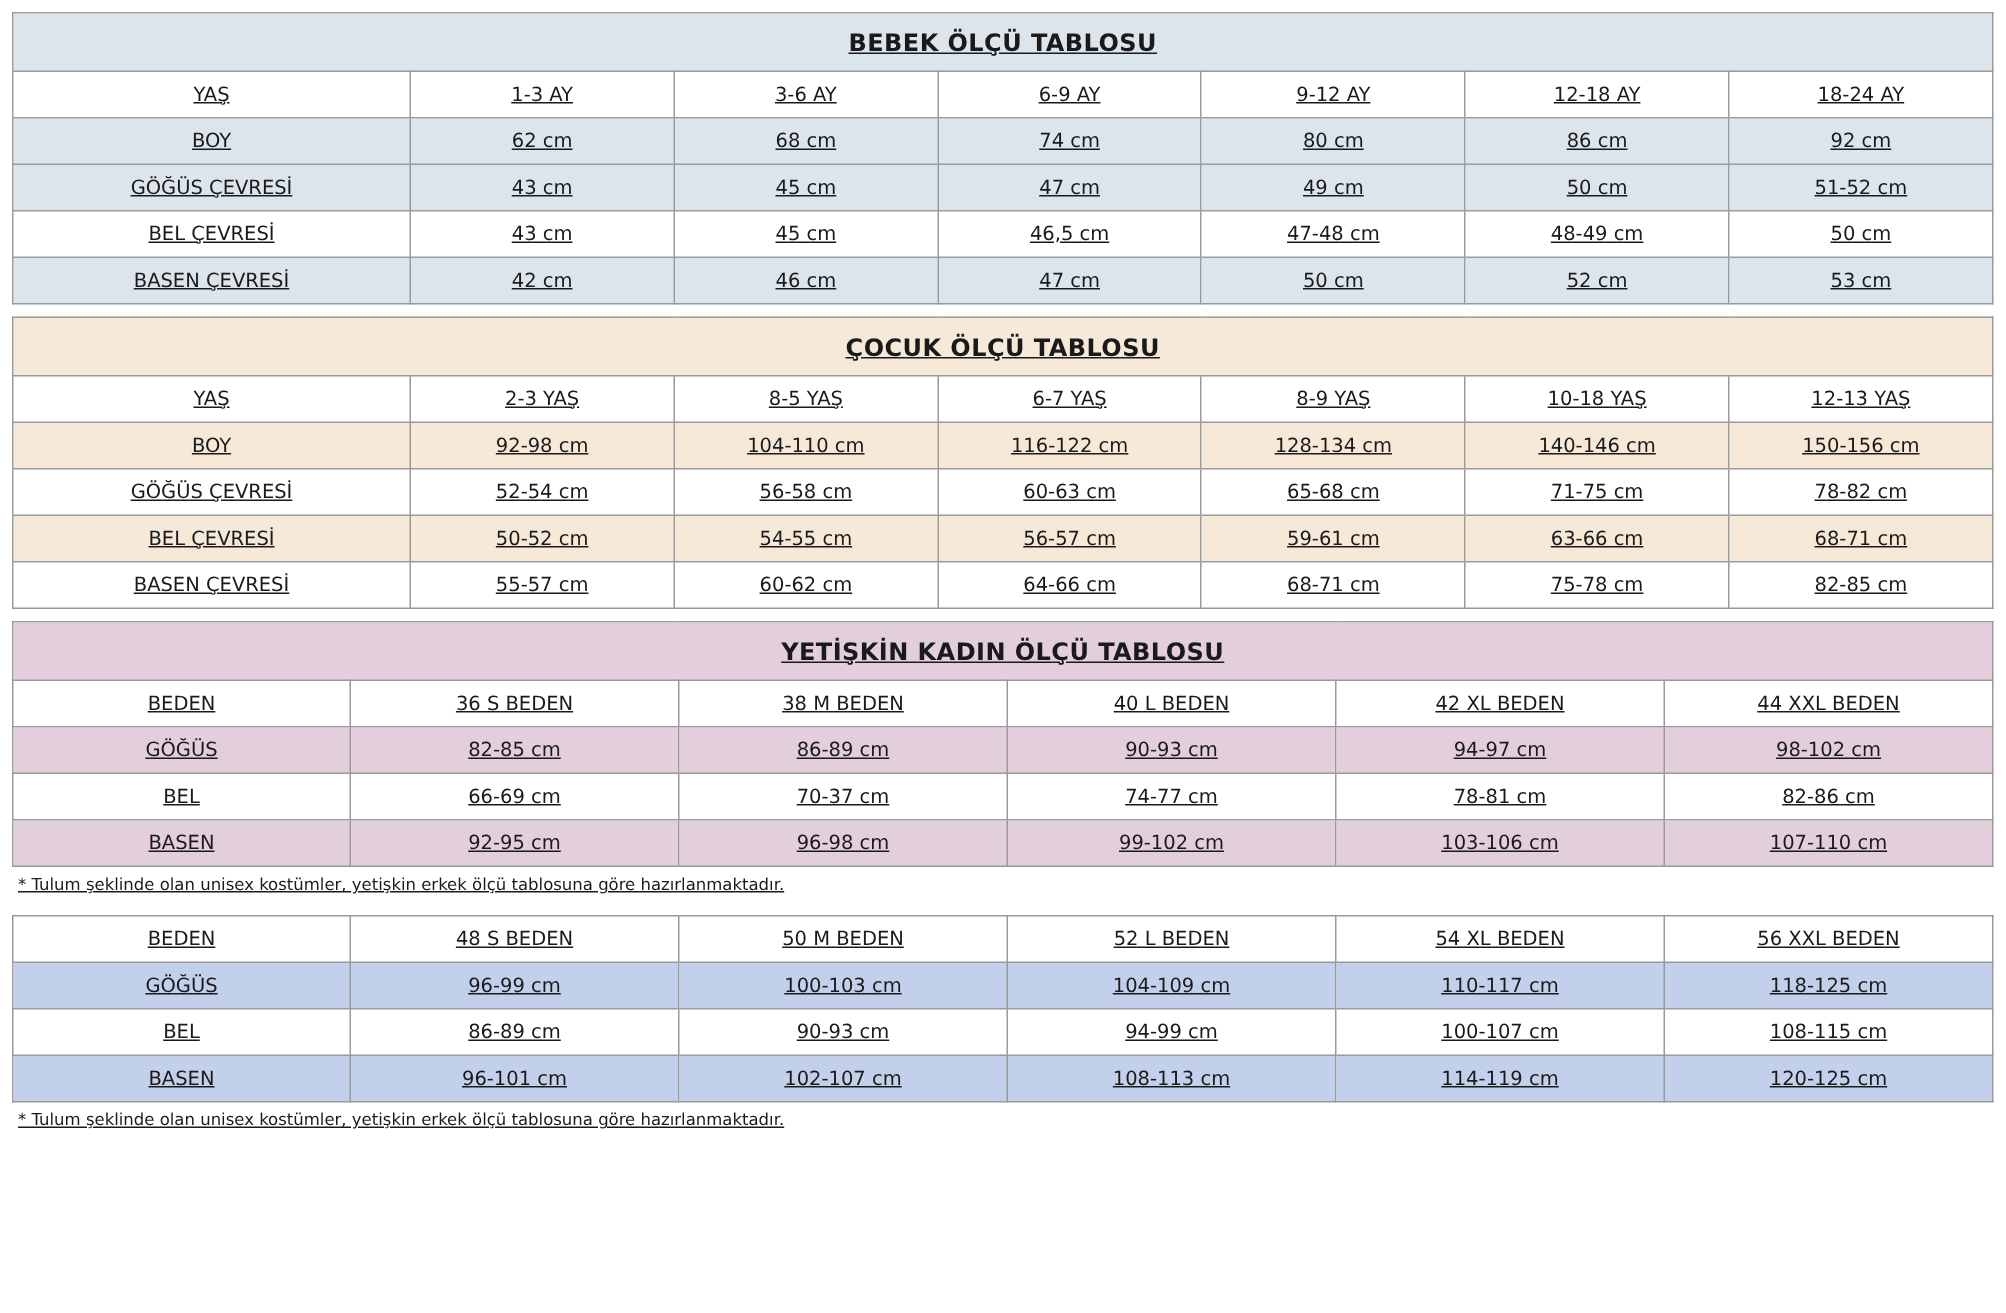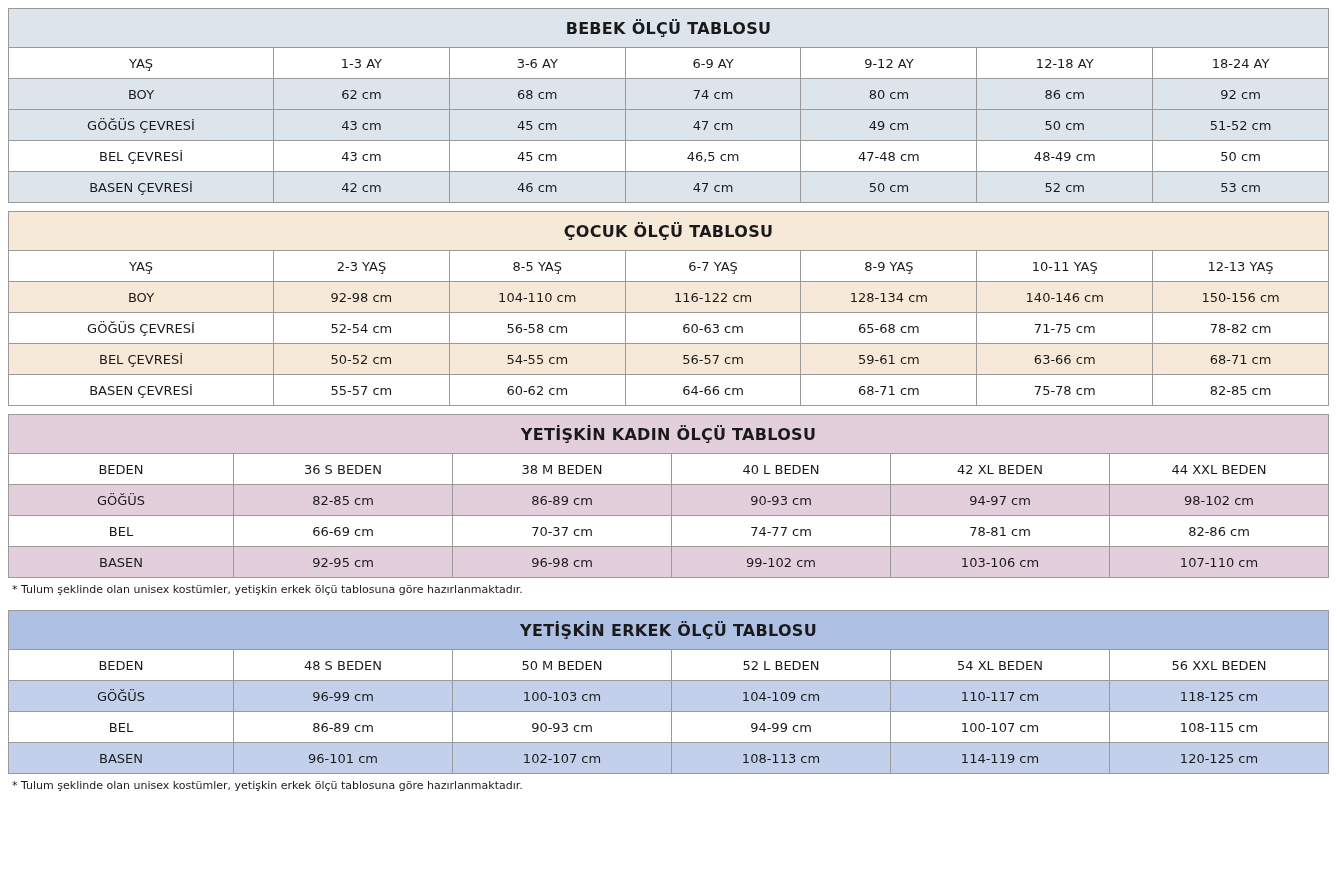--- a/index.html
+++ b/index.html
@@ -11,20 +11,21 @@
     width: 1337px;
     height: 875px;
     font-family: "DejaVu Sans", sans-serif;
     color: #1a1a1a;
     overflow: hidden;
   }
   .page {
     width: 1183px;
     box-sizing: border-box;
     padding: 8px 8px 0 8px;
+    text-decoration: underline;
   }
   table {
     border-collapse: collapse;
     width: 1321px;
     table-layout: fixed;
   }
   table.baby { margin-bottom: 8px; }
   table.child { margin-bottom: 8px; }
   table.women { margin-bottom: 0px; }
   table.men { margin-bottom: 0px; }
@@ -157,21 +158,21 @@
     <tbody>
       <tr>
         <td class="title-cell" colspan="7">ÇOCUK ÖLÇÜ TABLOSU</td>
       </tr>
       <tr class="row-plain">
         <td>YAŞ</td>
         <td>2-3 YAŞ</td>
         <td>8-5 YAŞ</td>
         <td>6-7 YAŞ</td>
         <td>8-9 YAŞ</td>
-        <td>10-11 YAŞ</td>
+        <td>10-18 YAŞ</td>
         <td>12-13 YAŞ</td>
       </tr>
       <tr class="row-alt">
         <td>BOY</td>
         <td>92-98 cm</td>
         <td>104-110 cm</td>
         <td>116-122 cm</td>
         <td>128-134 cm</td>
         <td>140-146 cm</td>
         <td>150-156 cm</td>
@@ -258,23 +259,20 @@
   <table class="men">
     <colgroup>
       <col class="c0">
         <col>
         <col>
         <col>
         <col>
         <col>
     </colgroup>
     <tbody>
-      <tr>
-        <td class="title-cell" colspan="6">YETİŞKİN ERKEK ÖLÇÜ TABLOSU</td>
-      </tr>
       <tr class="row-plain">
         <td>BEDEN</td>
         <td>48 S BEDEN</td>
         <td>50 M BEDEN</td>
         <td>52 L BEDEN</td>
         <td>54 XL BEDEN</td>
         <td>56 XXL BEDEN</td>
       </tr>
       <tr class="row-alt">
         <td>GÖĞÜS</td>

